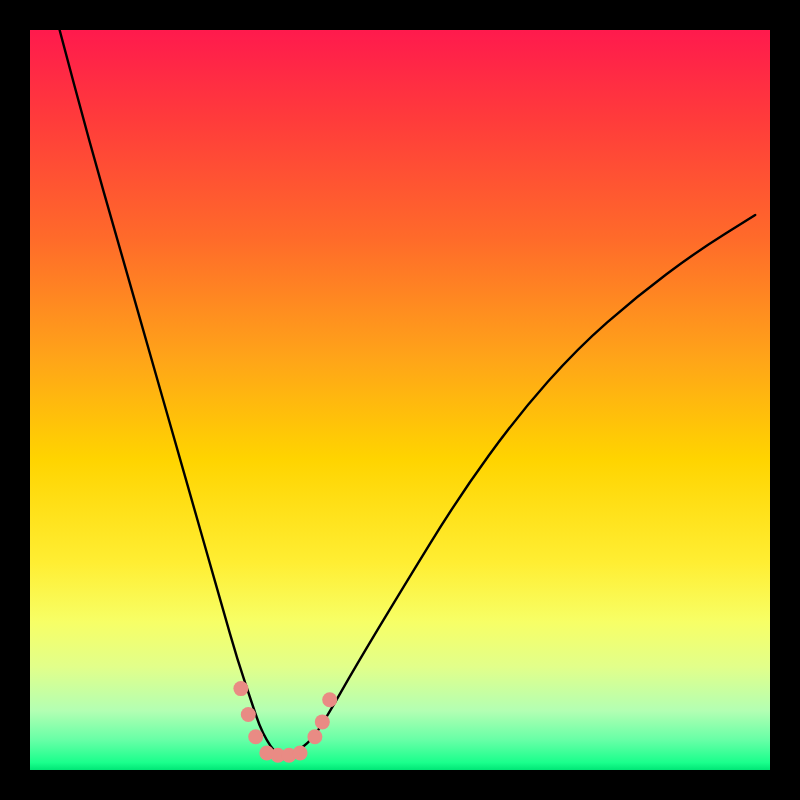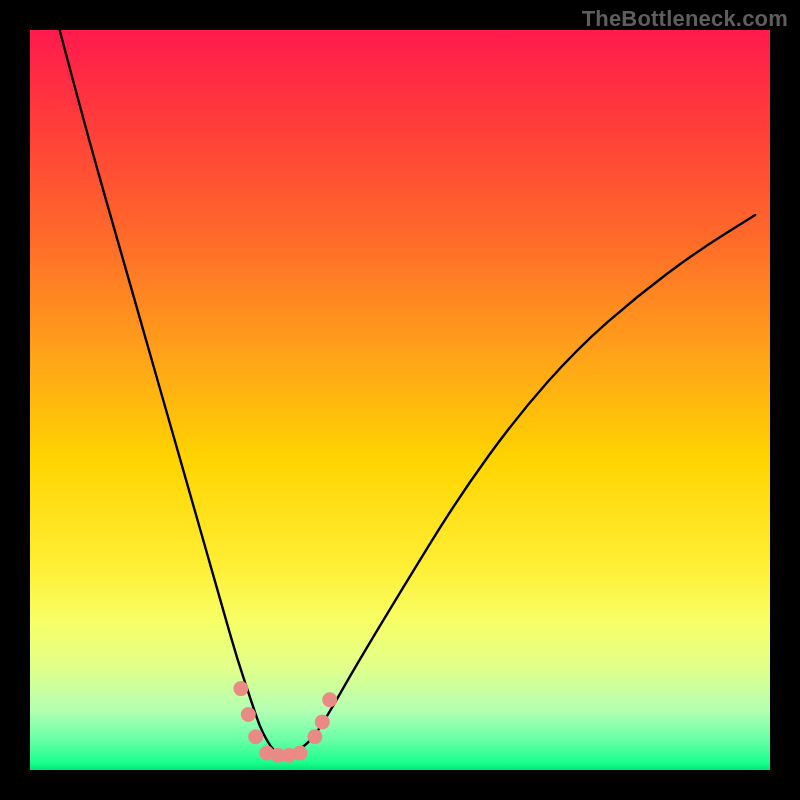--- a/index.html
+++ b/index.html
@@ -69,14 +69,13 @@
           <circle cx="236.8" cy="722.98" r="7.5" fill="#e98b84"></circle>
           <circle cx="247.9" cy="725.2" r="7.5" fill="#e98b84"></circle>
           <circle cx="259" cy="725.2" r="7.5" fill="#e98b84"></circle>
           <circle cx="270.09999999999997" cy="722.98" r="7.5" fill="#e98b84"></circle>
           <circle cx="284.90000000000003" cy="706.7" r="7.5" fill="#e98b84"></circle>
           <circle cx="292.3" cy="691.9" r="7.5" fill="#e98b84"></circle>
           <circle cx="299.70000000000005" cy="669.7" r="7.5" fill="#e98b84"></circle>
         </g>
     </svg>
   </div>
-  <div class="watermark">TheBottleneck.com</div>
 </div>
 
 </body></html>

